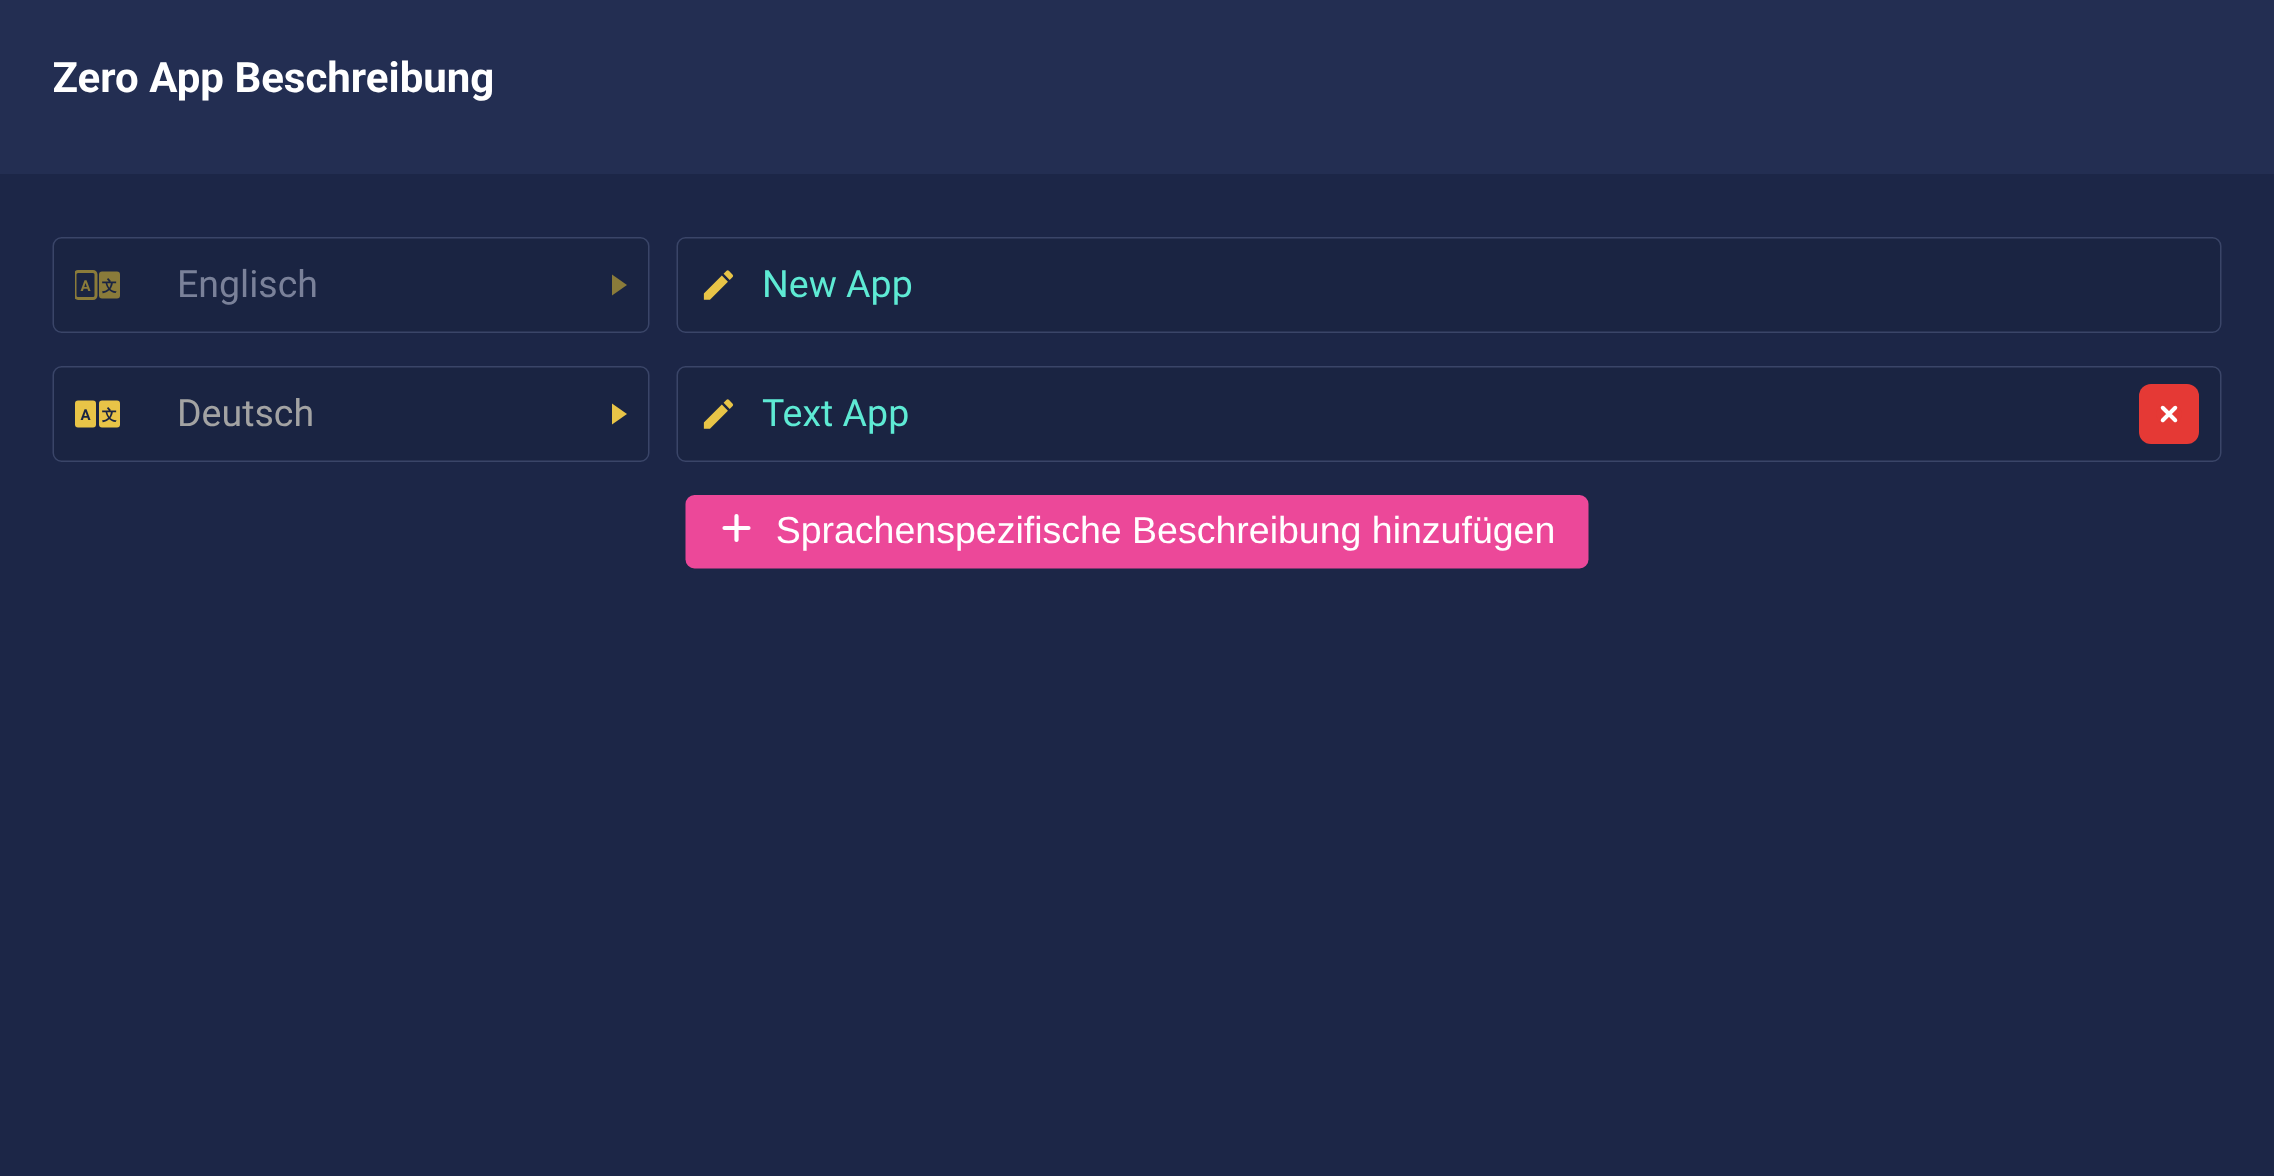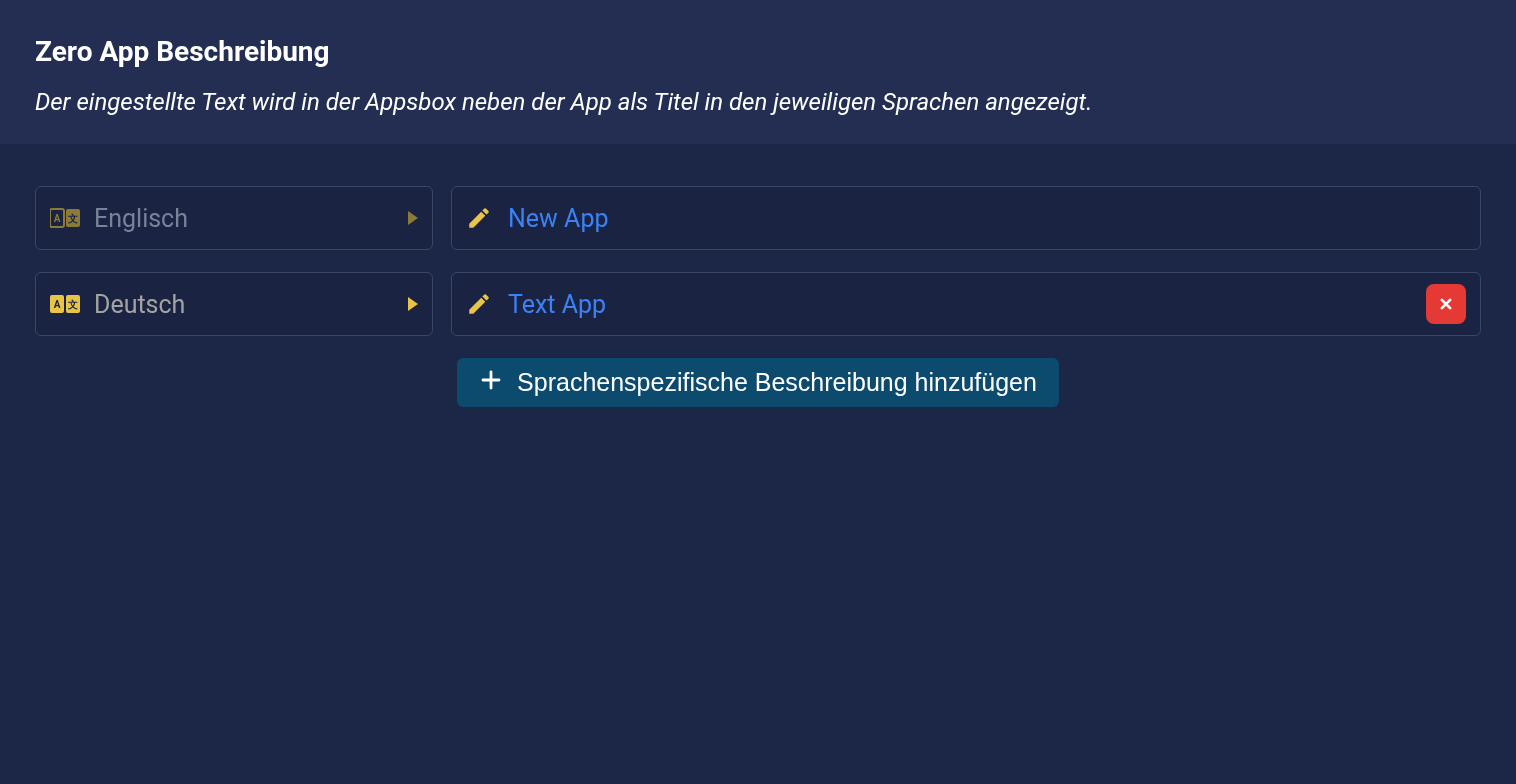--- a/index.html
+++ b/index.html
@@ -52,20 +52,21 @@
     }
     .lang-icon-wrap {
       display: flex;
       align-items: center;
       justify-content: center;
       margin-right: 12px;
     }
     .lang-label {
       font-size: 25px;
       flex: 1;
+      margin-left: 24px;
     }
     .lang-label.inactive {
       color: #7a8199;
     }
     .lang-label.active {
       color: #a3a3a3;
     }
     .arrow {
       width: 0;
       height: 0;
@@ -89,41 +90,41 @@
       align-items: center;
       padding: 0 14px;
     }
     .edit-icon-wrap {
       margin-right: 16px;
       display: flex;
       align-items: center;
     }
     .input-value {
       font-size: 25px;
-      color: #3b82f6;
+      color: #5eead4;
       flex: 1;
     }
     .delete-btn {
       width: 40px;
       height: 40px;
       background: #e53935;
       border-radius: 8px;
       display: flex;
       align-items: center;
       justify-content: center;
       cursor: pointer;
       margin-left: 10px;
     }
     .add-btn-row {
       display: flex;
       justify-content: center;
       margin-top: 6px;
     }
     .add-btn {
-      background: #0c4a6e;
+      background: #ec4899;
       border: none;
       border-radius: 6px;
       padding: 10px 22px;
       display: flex;
       align-items: center;
       gap: 14px;
       cursor: pointer;
       color: #ffffff;
     }
     .add-btn-label {
@@ -133,21 +134,20 @@
       font-size: 28px;
       font-weight: 400;
       line-height: 1;
     }
   </style>
 </head>
 <body>
 
 <div class="header">
   <h1 class="title">Zero App Beschreibung</h1>
-  <p class="description">Der eingestellte Text wird in der Appsbox neben der App als Titel in den jeweiligen Sprachen angezeigt.</p>
 </div>
 
 <div class="content">
 
   <div class="row">
     <div class="lang-select">
       <span class="lang-icon-wrap">
         <svg width="32" height="24" viewBox="0 0 32 24">
           <rect x="0" y="3" width="14" height="18" rx="2" fill="none" stroke="#8a7b3a" stroke-width="2"></rect>
           <text x="7" y="16" font-size="10" fill="#8a7b3a" text-anchor="middle" font-weight="bold">A</text>

